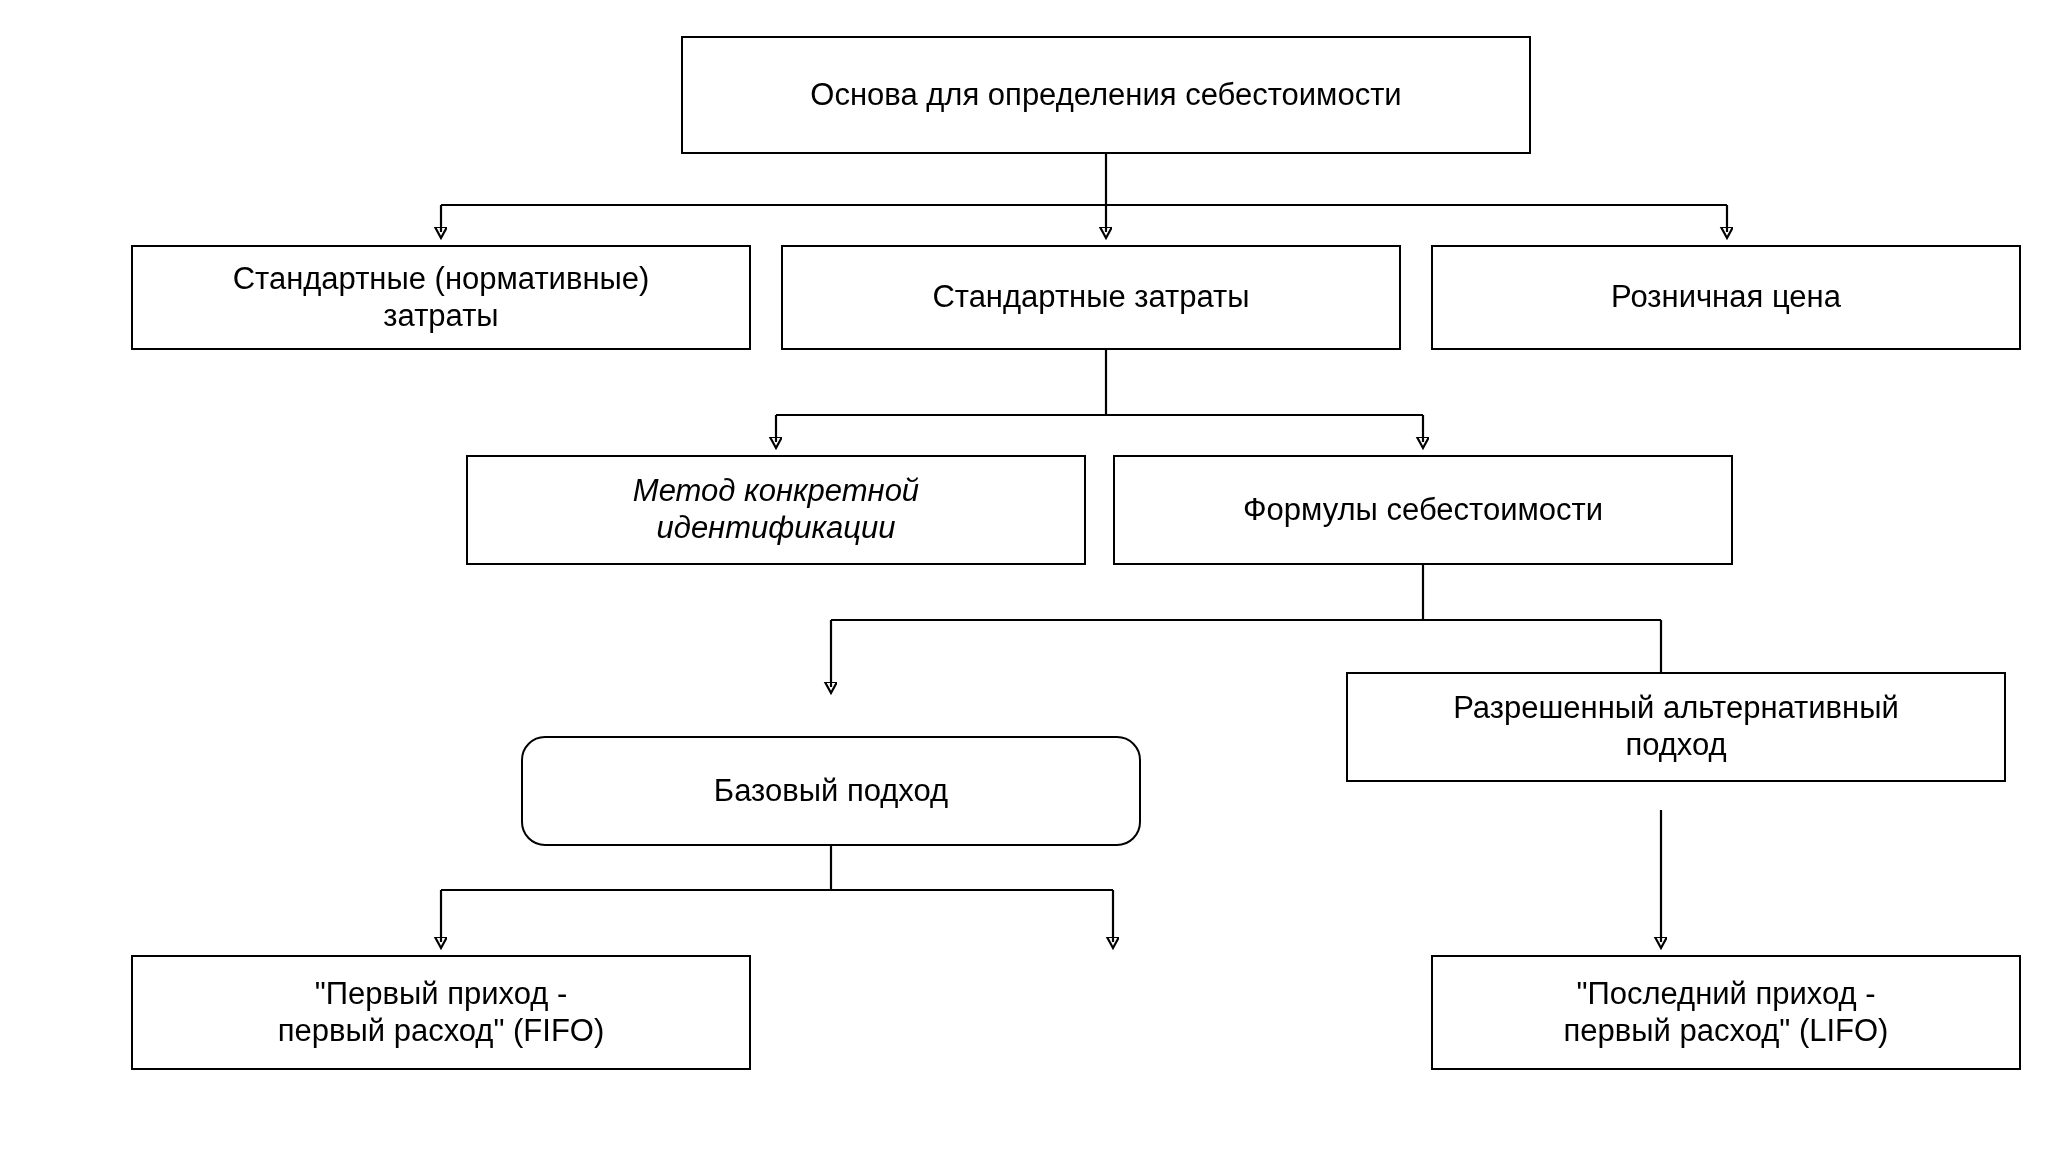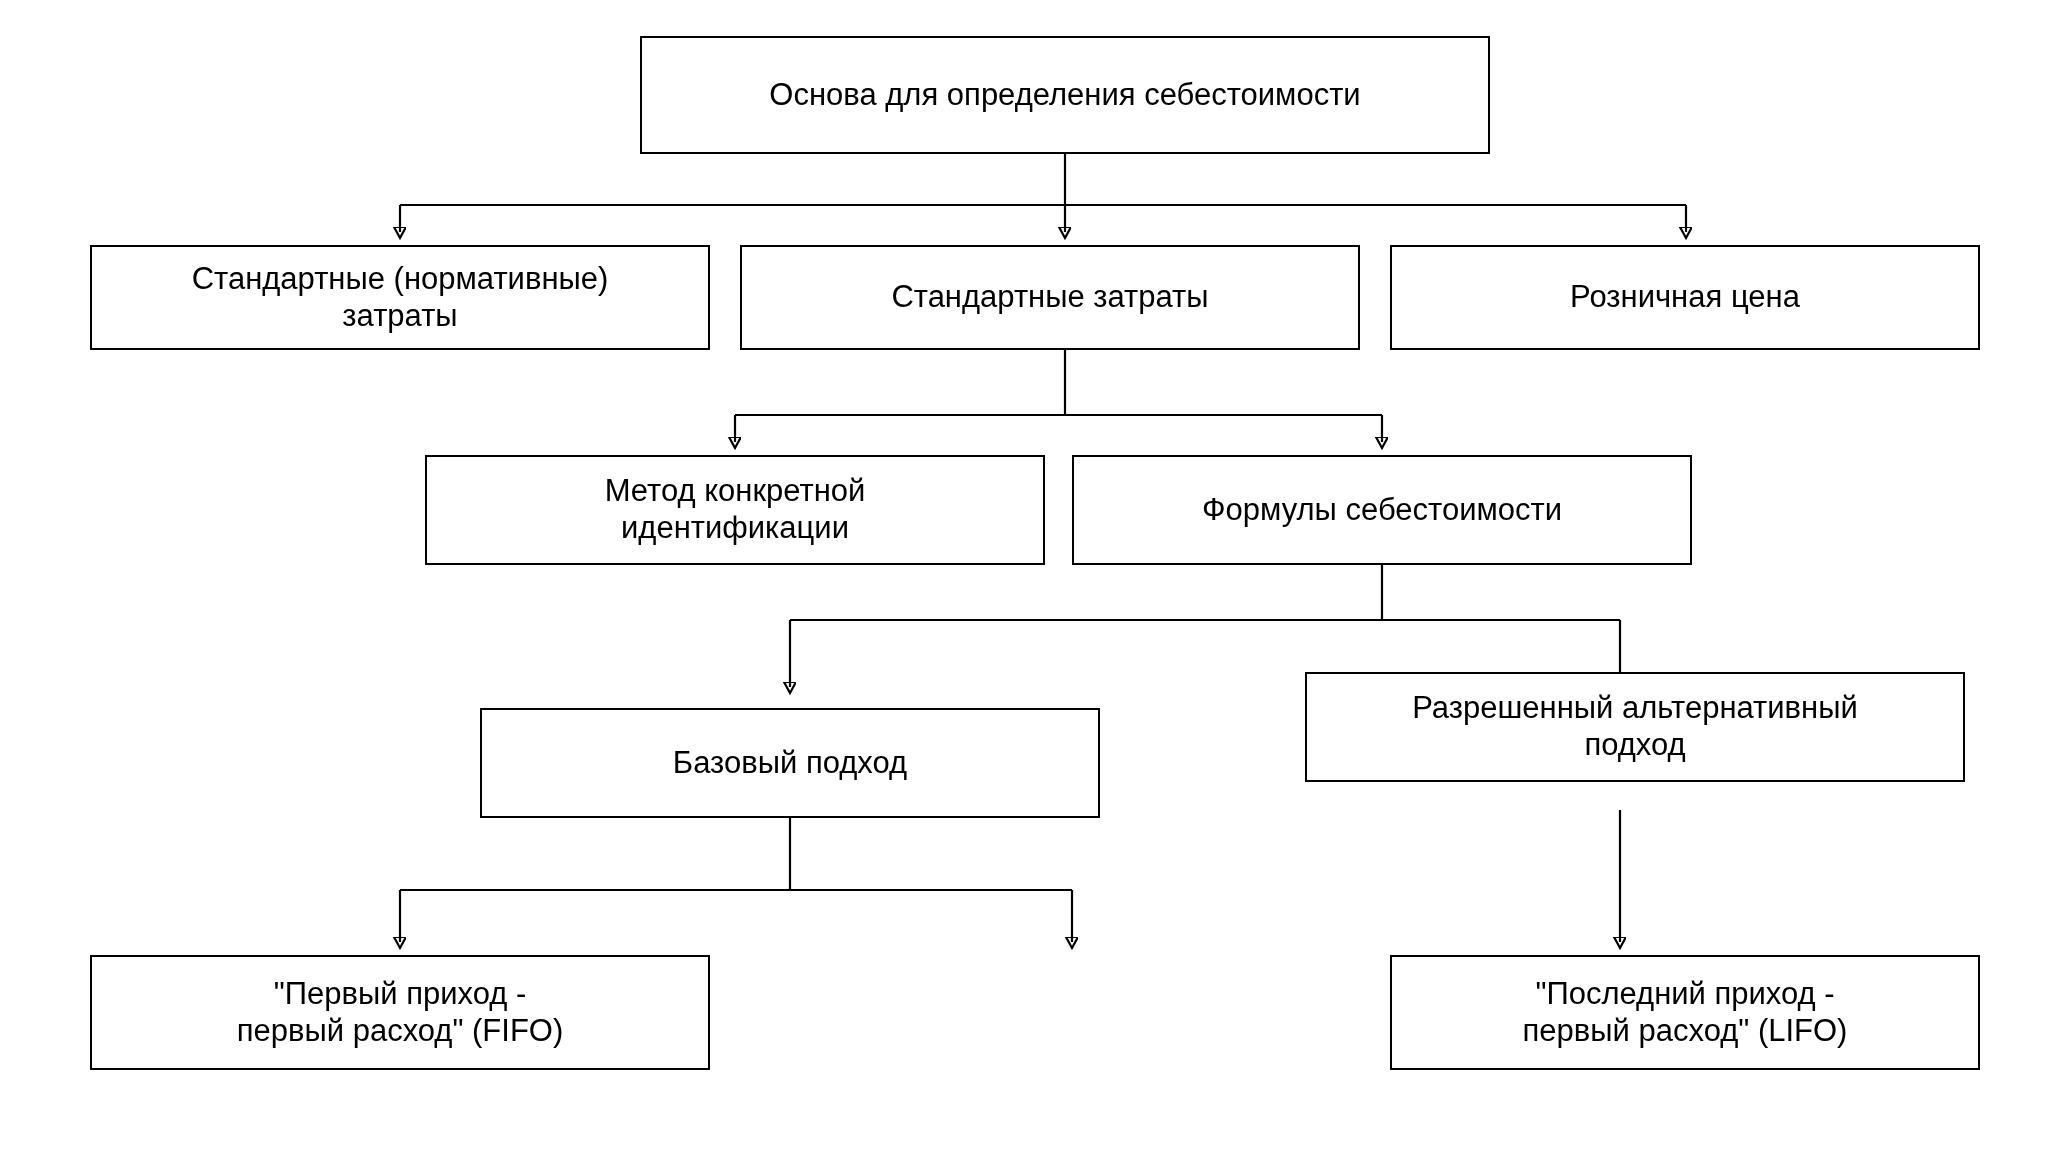--- a/index.html
+++ b/index.html
@@ -10,20 +10,21 @@
   body {
     width: 2048px;
     height: 1152px;
     font-family: "Liberation Sans", sans-serif;
     overflow: hidden;
   }
   #diagram {
     position: relative;
     width: 1780px;
     height: 1152px;
+    margin-left: 41px;
   }
   .node {
     position: absolute;
     box-sizing: border-box;
     border: 2px solid #000000;
     background: #ffffff;
     display: flex;
     align-items: center;
     justify-content: center;
     text-align: center;
@@ -101,30 +102,30 @@
   </div>
 
   <div class="node" style="left:740px; top:245px; width:620px; height:105px;">
     <span class="node-text">Стандартные затраты</span>
   </div>
 
   <div class="node" style="left:1390px; top:245px; width:590px; height:105px;">
     <span class="node-text">Розничная цена</span>
   </div>
 
-  <div class="node" style="left:425px; top:455px; width:620px; height:110px;">
+  <div class="node" style="left:425px; top:455px; width:620px; height:110px;font-style:italic;">
     <span class="node-text">Метод конкретной
 идентификации</span>
   </div>
 
   <div class="node" style="left:1072px; top:455px; width:620px; height:110px;">
     <span class="node-text">Формулы себестоимости</span>
   </div>
 
-  <div class="node" style="left:480px; top:708px; width:620px; height:110px;">
+  <div class="node" style="left:480px; top:736px; width:620px; height:110px;border-radius:24px;">
     <span class="node-text">Базовый подход</span>
   </div>
 
   <div class="node" style="left:1305px; top:672px; width:660px; height:110px;">
     <span class="node-text">Разрешенный альтернативный
 подход</span>
   </div>
 
   <div class="node" style="left:90px; top:955px; width:620px; height:115px;">
     <span class="node-text">"Первый приход -

